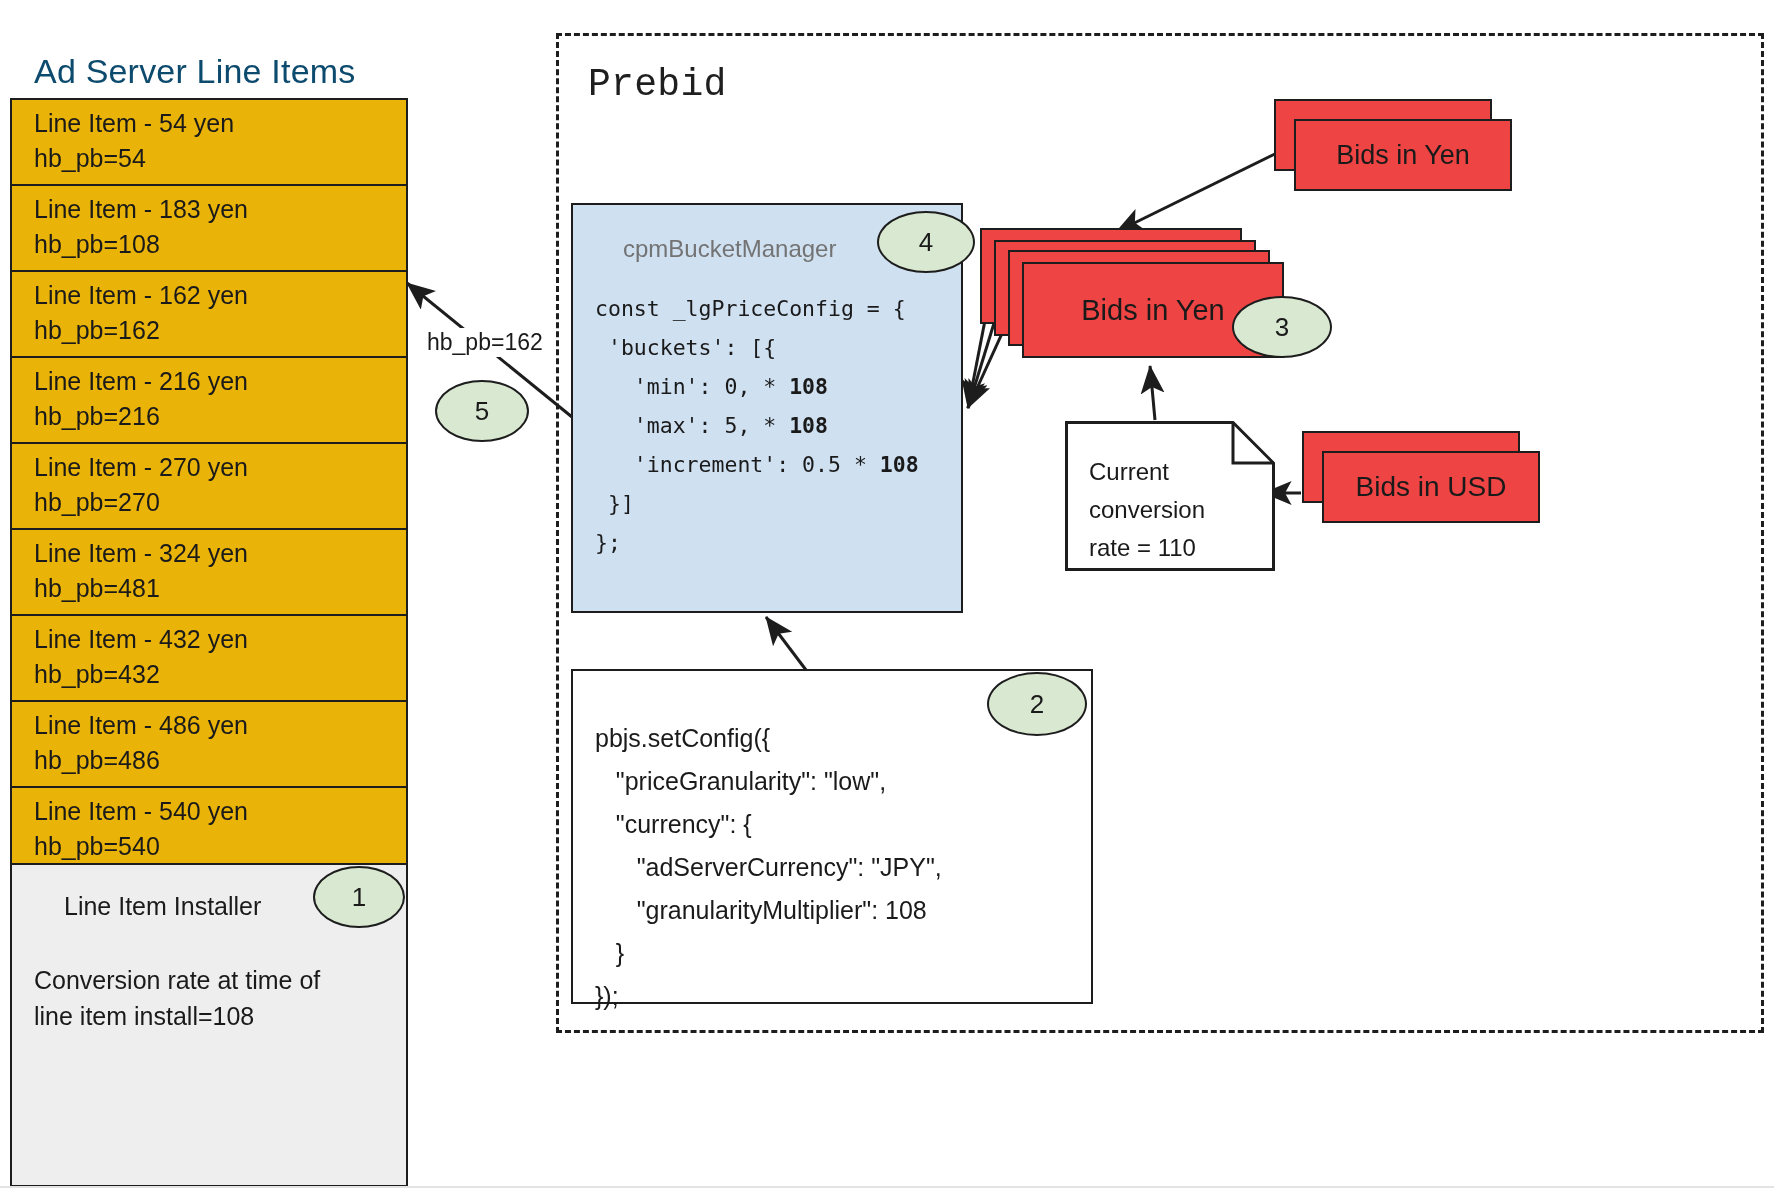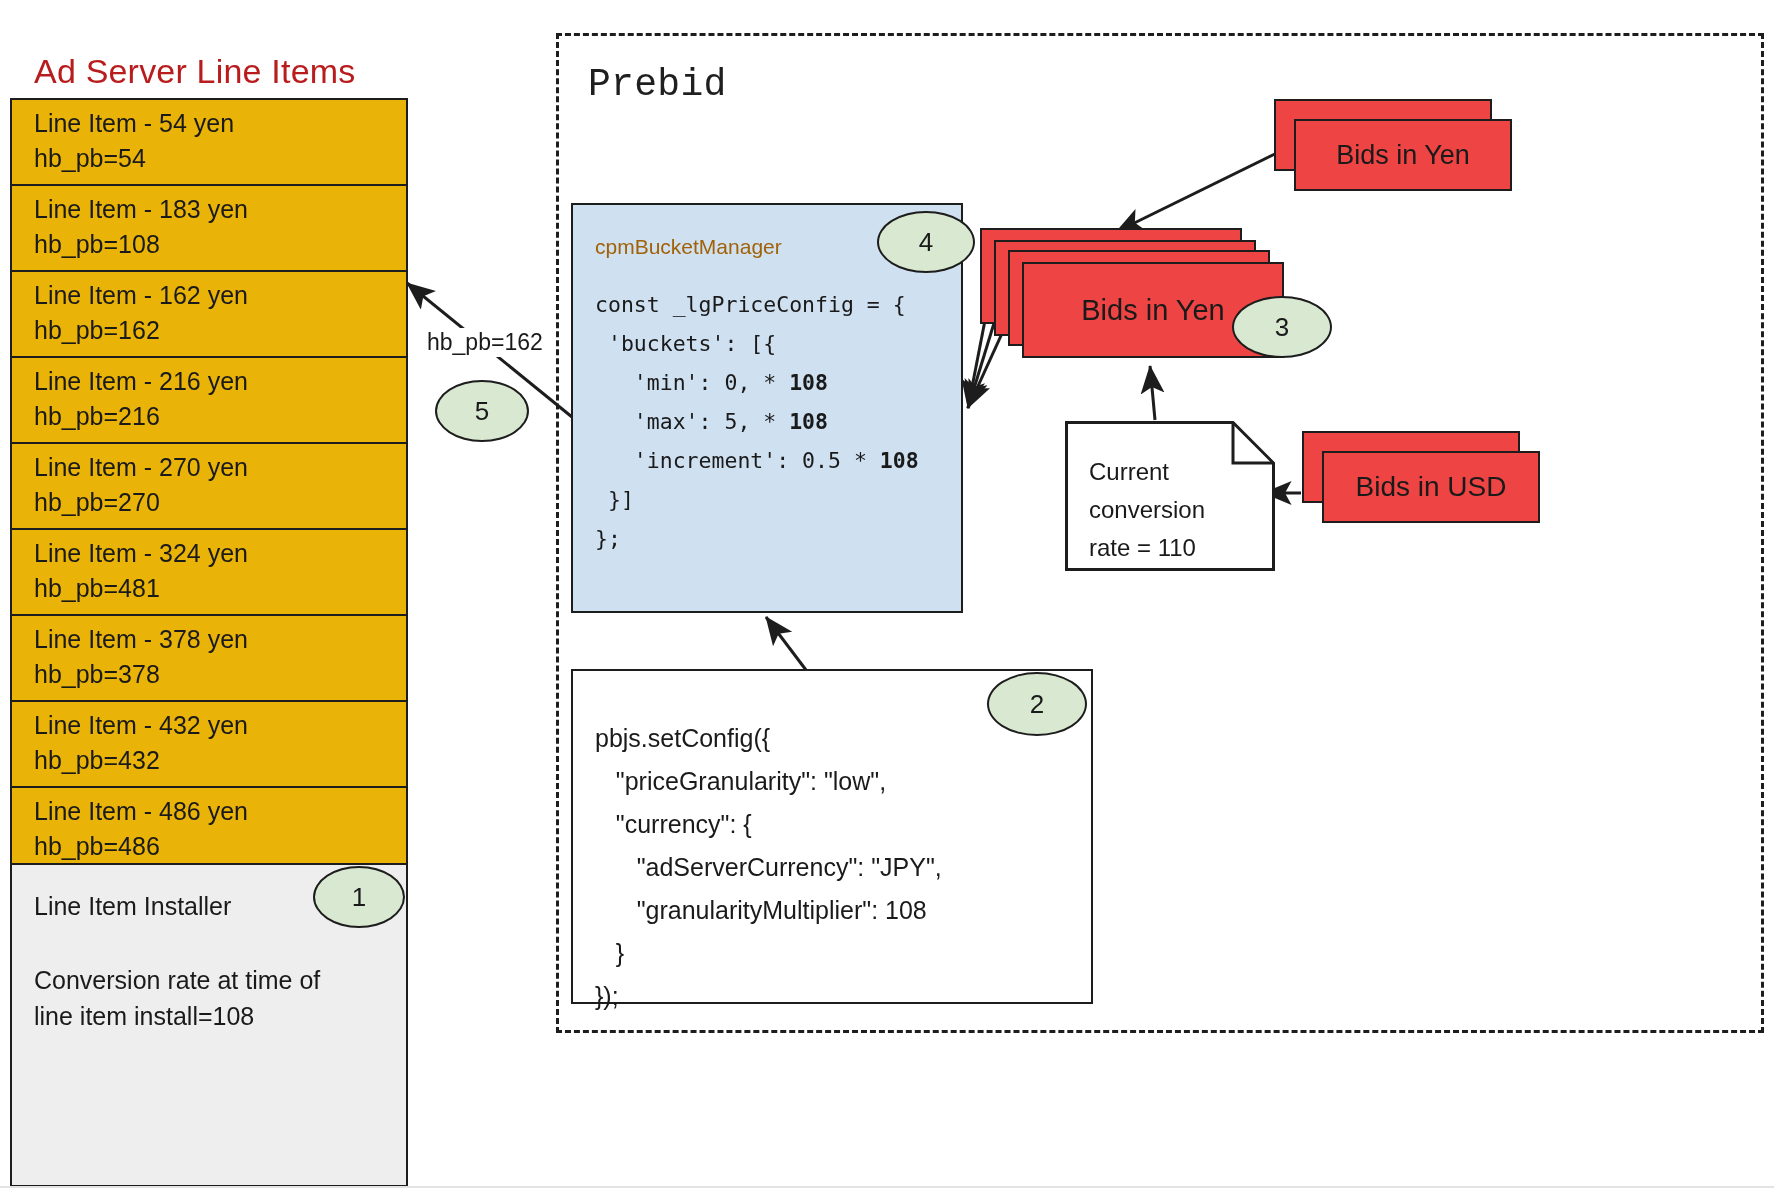--- a/index.html
+++ b/index.html
@@ -6,60 +6,60 @@
   body{
     width:1774px;height:1192px;position:relative;overflow:hidden;
     font-family:"Liberation Sans", sans-serif;
     color:#1a1a1a;
   }
   #stage{position:absolute;left:0;top:0;width:1774px;height:1192px;}
   .abs{position:absolute;box-sizing:border-box;}
 
   
   #ad-server-title{
-    left:34px;top:52px;font-size:34px;color:#b91c1c;letter-spacing:.2px;
+    left:34px;top:52px;font-size:34px;color:#0c4a6e;letter-spacing:.2px;
     white-space:nowrap;
   }
   #line-item-list{
     left:10px;top:98px;width:398px;
     border:2px solid #1d1d1d;background:#fdeec9;
   }
   .line-item{
     border-bottom:2px solid #1d1d1d;
     padding:6px 0 8px 22px;
     font-size:25px;line-height:35px;color:#1a1a1a;
     background:#eab308;
   }
   .line-item:last-child{border-bottom:none;}
   .line-item .l2{display:block;}
 
   #installer-box{
     left:10px;top:863px;width:398px;height:324px;
     border:2px solid #1d1d1d;background:#eeeeee;
     padding:24px 22px 0 22px;
   }
-  #installer-title{font-size:25px;line-height:34px;color:#1a1a1a;}
+  #installer-title{font-size:25px;line-height:34px;color:#1a1a1a;margin-left:30px;}
   #installer-note{margin-top:39px;font-size:25px;line-height:36px;color:#1a1a1a;}
 
   
   #prebid-box{
     left:556px;top:33px;width:1208px;height:1000px;
     border:3px dashed #1d1d1d;background:transparent;
   }
   #prebid-title{
     left:588px;top:63px;font-size:38px;color:#1f1f1f;letter-spacing:.3px;font-family:Liberation Mono, monospace;
   }
 
   
   #cpm-box{
     left:571px;top:203px;width:392px;height:410px;
     border:2px solid #1d1d1d;background:#cfe0f1;
     padding:30px 0 0 22px;
   }
-  #cpm-title{font-size:21px;color:#a16207;font-family:"Liberation Sans",sans-serif;}
+  #cpm-title{font-size:24px;color:#737373;font-family:"Liberation Sans",sans-serif;margin-left:28px;}
   #cpm-code{
     margin-top:26px;font-family:"DejaVu Sans Mono", monospace;
     font-size:21.5px;line-height:39px;color:#1a1a1a;white-space:pre;
   }
   #cpm-code b{font-weight:bold;}
 
   
   #setconfig-box{
     left:571px;top:669px;width:522px;height:335px;
     border:2px solid #1d1d1d;background:#ffffff;
@@ -179,24 +179,20 @@
       <span>Line Item - 216 yen</span>
       <span class="l2">hb_pb=216</span>
     </div>
     <div class="line-item">
       <span>Line Item - 270 yen</span>
       <span class="l2">hb_pb=270</span>
     </div>
     <div class="line-item">
       <span>Line Item - 324 yen</span>
       <span class="l2">hb_pb=481</span>
-    </div>
-    <div class="line-item">
-      <span>Line Item - 378 yen</span>
-      <span class="l2">hb_pb=378</span>
     </div>
     <div class="line-item">
       <span>Line Item - 432 yen</span>
       <span class="l2">hb_pb=432</span>
     </div>
     <div class="line-item">
       <span>Line Item - 486 yen</span>
       <span class="l2">hb_pb=486</span>
     </div>
     <div class="line-item">

